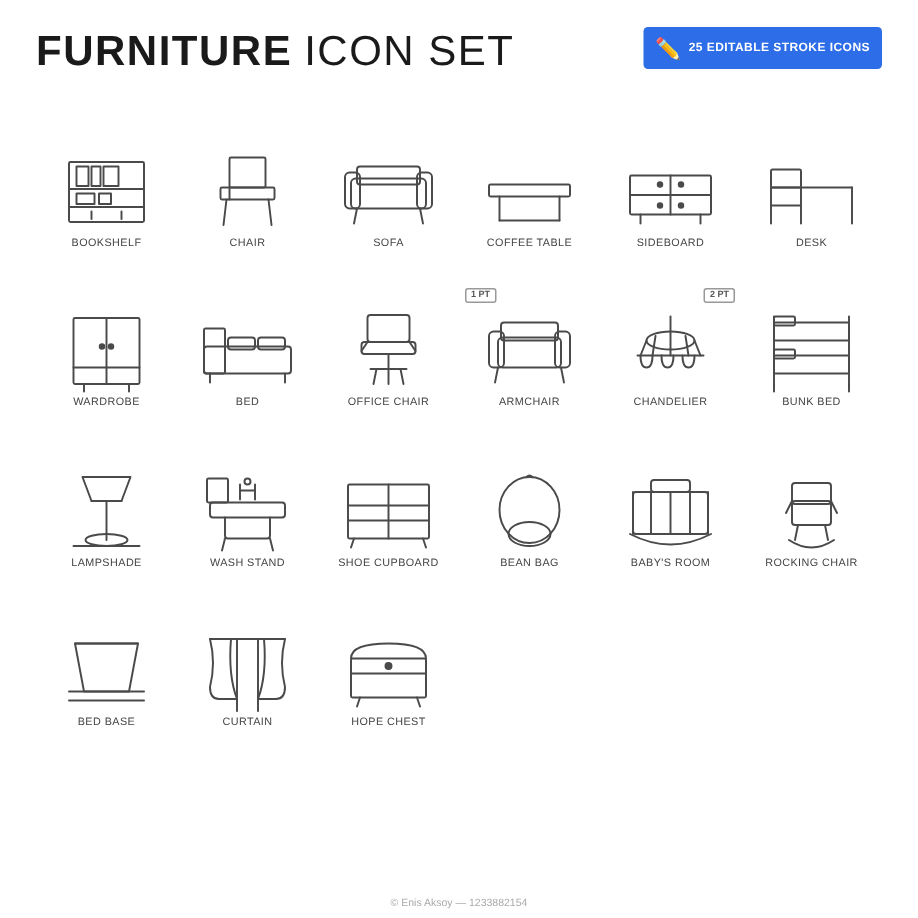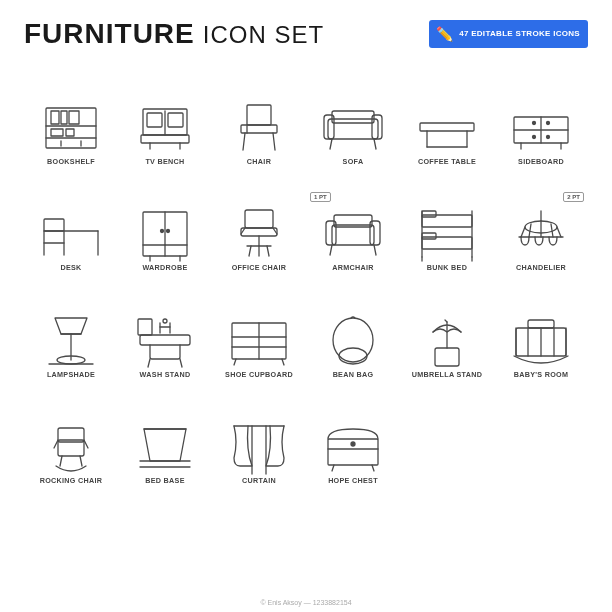--- a/index.html
+++ b/index.html
@@ -11,37 +11,37 @@
       overflow: hidden;
     }
     .page {
       width: 612px;
       height: 612px;
       position: relative;
       padding: 18px 24px 10px 24px;
     }
     .header {
       display: flex;
-      align-items: center;
+      align-items: flex-start;
       justify-content: space-between;
       margin-bottom: 14px;
     }
     .title-block {
       display: flex;
       align-items: baseline;
       gap: 8px;
     }
     .title-furniture {
       font-size: 28px;
       font-weight: 900;
       color: #1a1a1a;
       letter-spacing: 1px;
     }
     .title-icon-set {
-      font-size: 24px;
+      font-size: 28px;
       font-weight: 300;
       color: #1a1a1a;
       letter-spacing: 1px;
     }
     .badge {
       background: #2d6de8;
       color: #fff;
       font-size: 8.5px;
       font-weight: 700;
       padding: 5px 8px;
@@ -84,21 +84,21 @@
       fill: none;
       stroke-width: 1.3;
       stroke-linecap: round;
       stroke-linejoin: round;
     }
     .label {
       font-size: 7.2px;
       color: #444;
       text-align: center;
       margin-top: 3px;
-      font-weight: 700;
+      font-weight: 400;
       letter-spacing: 0.3px;
       text-transform: uppercase;
       line-height: 1.2;
     }
     .tag-1pt {
       position: absolute;
       top: 22px;
       left: 4px;
       background: #fff;
       border: 1px solid #999;
@@ -133,21 +133,21 @@
 <body>
 
 <div class="page">
   <div class="header">
     <div class="title-block">
       <span class="title-furniture">FURNITURE</span>
       <span class="title-icon-set">ICON SET</span>
     </div>
     <div class="badge">
       <span class="badge-icon">✏️</span>
-      <span class="badge-text">47 EDITABLE STROKE ICONS</span>
+      <span class="badge-text">25 EDITABLE STROKE ICONS</span>
     </div>
   </div>
 
   <div class="grid">
 
     <div class="cell">
       <div class="icon-wrap">
         <svg viewBox="0 0 60 50" width="60" height="50">
           <rect x="5" y="5" width="50" height="40" rx="1"></rect>
           <line x1="5" y1="23" x2="55" y2="23"></line>
@@ -157,34 +157,20 @@
           <rect x="28" y="8" width="10" height="13"></rect>
           <rect x="10" y="26" width="12" height="7"></rect>
           <rect x="25" y="26" width="8" height="7"></rect>
           <line x1="20" y1="38" x2="20" y2="43"></line>
           <line x1="40" y1="38" x2="40" y2="43"></line>
         </svg>
       </div>
       <span class="label">BOOKSHELF</span>
     </div>
 
-    <div class="cell">
-      <div class="icon-wrap">
-        <svg viewBox="0 0 60 50" width="60" height="50">
-          <rect x="8" y="6" width="44" height="26" rx="1"></rect>
-          <rect x="6" y="32" width="48" height="8" rx="1"></rect>
-          <line x1="15" y1="40" x2="15" y2="46"></line>
-          <line x1="45" y1="40" x2="45" y2="46"></line>
-          <line x1="30" y1="32" x2="30" y2="8"></line>
-          <rect x="12" y="10" width="15" height="14" rx="1"></rect>
-          <rect x="33" y="10" width="15" height="14" rx="1"></rect>
-        </svg>
-      </div>
-      <span class="label">TV BENCH</span>
-    </div>
 
     <div class="cell">
       <div class="icon-wrap">
         <svg viewBox="0 0 60 55" width="60" height="55">
           <rect x="18" y="5" width="24" height="20" rx="1"></rect>
           <rect x="12" y="25" width="36" height="8" rx="1"></rect>
           <line x1="16" y1="33" x2="14" y2="50"></line>
           <line x1="44" y1="33" x2="46" y2="50"></line>
           <line x1="18" y1="25" x2="18" y2="33"></line>
         </svg>
@@ -261,20 +247,33 @@
           <line x1="15" y1="49" x2="15" y2="54"></line>
           <line x1="45" y1="49" x2="45" y2="54"></line>
         </svg>
       </div>
       <span class="label">WARDROBE</span>
     </div>
 
 
 
 
+    <div class="cell">
+      <div class="icon-wrap">
+        <svg viewBox="0 0 70 50" width="70" height="50">
+          <rect x="6" y="22" width="58" height="18" rx="2"></rect>
+          <rect x="6" y="10" width="14" height="30" rx="1"></rect>
+          <rect x="22" y="16" width="18" height="8" rx="2"></rect>
+          <rect x="42" y="16" width="18" height="8" rx="2"></rect>
+          <line x1="10" y1="40" x2="10" y2="46"></line>
+          <line x1="60" y1="40" x2="60" y2="46"></line>
+        </svg>
+      </div>
+      <span class="label">BED</span>
+    </div>
 
 
     <div class="cell">
       <div class="icon-wrap">
         <svg viewBox="0 0 60 60" width="60" height="60">
           <rect x="16" y="6" width="28" height="18" rx="2"></rect>
           <rect x="12" y="24" width="36" height="8" rx="2"></rect>
           <line x1="30" y1="32" x2="30" y2="42"></line>
           <line x1="18" y1="42" x2="42" y2="42"></line>
           <line x1="22" y1="42" x2="20" y2="52"></line>
@@ -293,36 +292,20 @@
         <svg viewBox="0 0 70 55" width="70" height="55">
           <rect x="14" y="18" width="42" height="20" rx="3"></rect>
           <rect x="8" y="14" width="10" height="24" rx="3"></rect>
           <rect x="52" y="14" width="10" height="24" rx="3"></rect>
           <rect x="16" y="8" width="38" height="12" rx="2"></rect>
           <line x1="14" y1="38" x2="12" y2="48"></line>
           <line x1="56" y1="38" x2="58" y2="48"></line>
         </svg>
       </div>
       <span class="label">ARMCHAIR</span>
-    </div>
-
-    <div class="cell">
-      <div class="icon-wrap">
-        <svg viewBox="0 0 70 55" width="70" height="55">
-          <line x1="10" y1="4" x2="10" y2="50"></line>
-          <line x1="60" y1="4" x2="60" y2="50"></line>
-          <rect x="10" y="8" width="50" height="12" rx="1"></rect>
-          <rect x="10" y="30" width="50" height="12" rx="1"></rect>
-          <line x1="10" y1="50" x2="10" y2="54"></line>
-          <line x1="60" y1="50" x2="60" y2="54"></line>
-          <rect x="10" y="4" width="14" height="6" rx="1"></rect>
-          <rect x="10" y="26" width="14" height="6" rx="1"></rect>
-        </svg>
-      </div>
-      <span class="label">BUNK BED</span>
     </div>
 
     <div class="cell">
       <div class="tag-2pt">2 PT</div>
       <div class="icon-wrap">
         <svg viewBox="0 0 60 55" width="60" height="55">
           <line x1="30" y1="4" x2="30" y2="14"></line>
           <ellipse cx="30" cy="20" rx="16" ry="6"></ellipse>
           <line x1="14" y1="20" x2="10" y2="30"></line>
           <line x1="46" y1="20" x2="50" y2="30"></line>
@@ -331,20 +314,36 @@
           <line x1="40" y1="17" x2="42" y2="30"></line>
           <line x1="8" y1="30" x2="52" y2="30"></line>
           <path d="M10 30 Q10 38 14 38 Q18 38 18 30"></path>
           <path d="M24 30 Q24 38 28 38 Q32 38 32 30"></path>
           <path d="M38 30 Q38 38 42 38 Q46 38 46 30"></path>
         </svg>
       </div>
       <span class="label">CHANDELIER</span>
     </div>
 
+    <div class="cell">
+      <div class="icon-wrap">
+        <svg viewBox="0 0 70 55" width="70" height="55">
+          <line x1="10" y1="4" x2="10" y2="50"></line>
+          <line x1="60" y1="4" x2="60" y2="50"></line>
+          <rect x="10" y="8" width="50" height="12" rx="1"></rect>
+          <rect x="10" y="30" width="50" height="12" rx="1"></rect>
+          <line x1="10" y1="50" x2="10" y2="54"></line>
+          <line x1="60" y1="50" x2="60" y2="54"></line>
+          <rect x="10" y="4" width="14" height="6" rx="1"></rect>
+          <rect x="10" y="26" width="14" height="6" rx="1"></rect>
+        </svg>
+      </div>
+      <span class="label">BUNK BED</span>
+    </div>
+
 
     <div class="cell">
       <div class="icon-wrap">
         <svg viewBox="0 0 60 58" width="60" height="58">
           <path d="M20 22 L14 6 L46 6 L40 22 Z"></path>
           <line x1="20" y1="22" x2="40" y2="22"></line>
           <line x1="30" y1="22" x2="30" y2="48"></line>
           <ellipse cx="30" cy="48" rx="14" ry="4"></ellipse>
           <line x1="8" y1="52" x2="52" y2="52"></line>
         </svg>
@@ -388,32 +387,20 @@
       <div class="icon-wrap">
         <svg viewBox="0 0 60 58" width="60" height="58">
           <ellipse cx="30" cy="28" rx="20" ry="22"></ellipse>
           <ellipse cx="30" cy="44" rx="14" ry="8"></ellipse>
           <path d="M28 6 Q30 4 32 6"></path>
         </svg>
       </div>
       <span class="label">BEAN BAG</span>
     </div>
 
-    <div class="cell">
-      <div class="icon-wrap">
-        <svg viewBox="0 0 60 58" width="60" height="58">
-          <rect x="18" y="36" width="24" height="18" rx="2"></rect>
-          <line x1="30" y1="36" x2="30" y2="10"></line>
-          <path d="M16 20 Q30 6 44 20"></path>
-          <path d="M16 20 Q23 14 30 20 Q37 14 44 20"></path>
-          <line x1="30" y1="10" x2="28" y2="8"></line>
-        </svg>
-      </div>
-      <span class="label">UMBRELLA STAND</span>
-    </div>
 
     <div class="cell">
       <div class="icon-wrap">
         <svg viewBox="0 0 70 58" width="70" height="58">
           <rect x="10" y="16" width="50" height="28" rx="2"></rect>
           <line x1="10" y1="16" x2="10" y2="44"></line>
           <line x1="60" y1="16" x2="60" y2="44"></line>
           <line x1="22" y1="16" x2="22" y2="44"></line>
           <line x1="35" y1="16" x2="35" y2="44"></line>
           <line x1="48" y1="16" x2="48" y2="44"></line>

